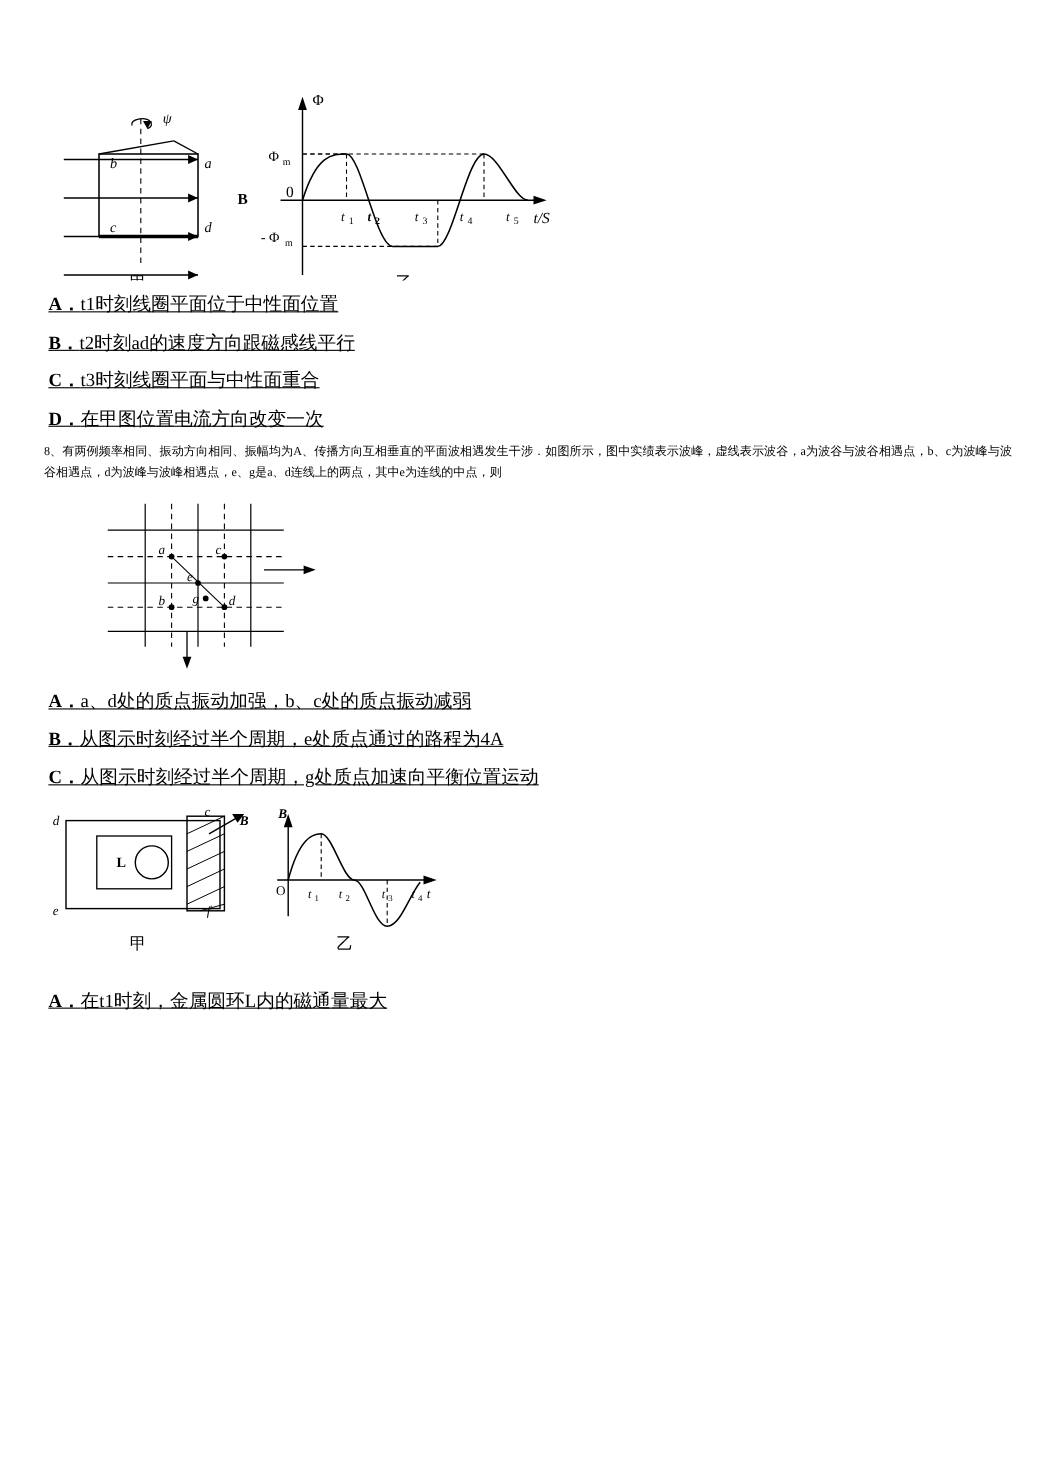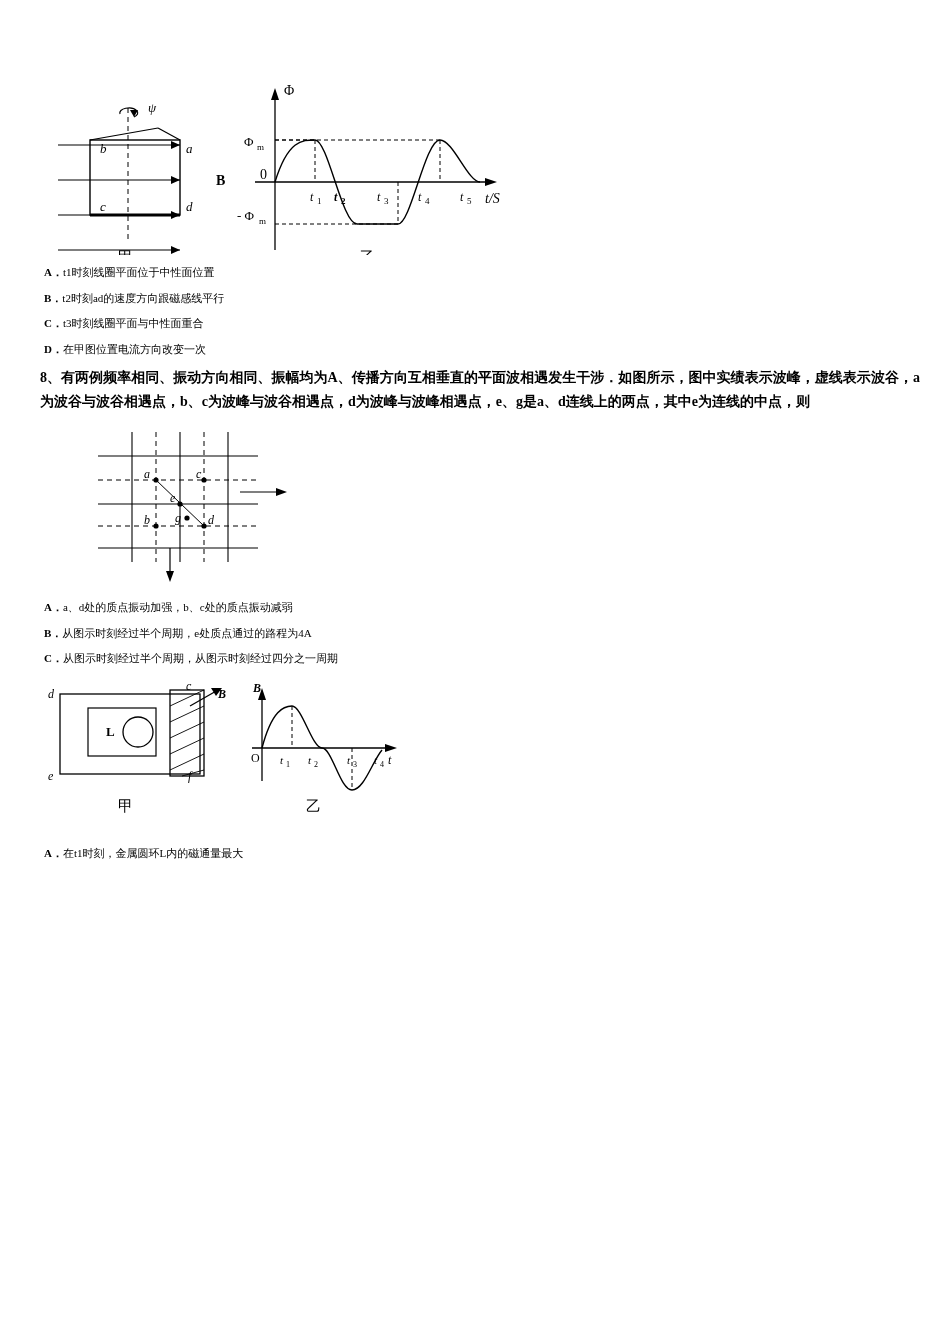--- a/index.html
+++ b/index.html
@@ -11,32 +11,32 @@
     position:relative;
     overflow:hidden;
   }
   .page { position:absolute; left:0; top:0; width:950px; height:1344px; }
 
   .content { position:absolute; left:40px; top:40px; width:880px; }
 
   .fig { position:relative; }
 
   .opt {
-    font-size:11px;
+    font-size:17px;
     line-height:1.5;
     margin:9px 0 9px 0;
     padding-left:4px;
+    text-decoration:underline;
   }
   .opt .lbl { font-family:"Liberation Serif", serif; font-weight:bold; }
   .para {
-    font-size:14px;
+    font-size:11px;
     line-height:1.72;
     text-align:justify;
     margin:6px 0;
-    font-weight:bold;
   }
 
   
   #fig1 { height:215px; }
 
   svg { display:block; }
 
   
   #fig2 { height:170px; }
 
@@ -186,21 +186,21 @@
     </svg>
   </div>
 
   <div class="opt">
     <span class="lbl">A．</span><span>a、d处的质点振动加强，b、c处的质点振动减弱</span>
   </div>
   <div class="opt">
     <span class="lbl">B．</span><span>从图示时刻经过半个周期，e处质点通过的路程为4A</span>
   </div>
   <div class="opt">
-    <span class="lbl">C．</span><span>从图示时刻经过半个周期，从图示时刻经过四分之一周期</span>
+    <span class="lbl">C．</span><span>从图示时刻经过半个周期，g处质点加速向平衡位置运动</span>
   </div>
 
 
   <div class="fig" id="fig3">
     <svg width="880" height="160" viewBox="0 0 880 160">
 
       <rect x="20" y="18" width="140" height="80" stroke="#000" fill="none" stroke-width="1.3"></rect>
       <rect x="48" y="32" width="68" height="48" stroke="#000" fill="none" stroke-width="1.2"></rect>
       <circle cx="98" cy="56" r="15" stroke="#000" fill="none" stroke-width="1.3"></circle>
       <text x="66" y="60" font-size="13" font-weight="bold" font-family="Liberation Serif, serif">L</text>

